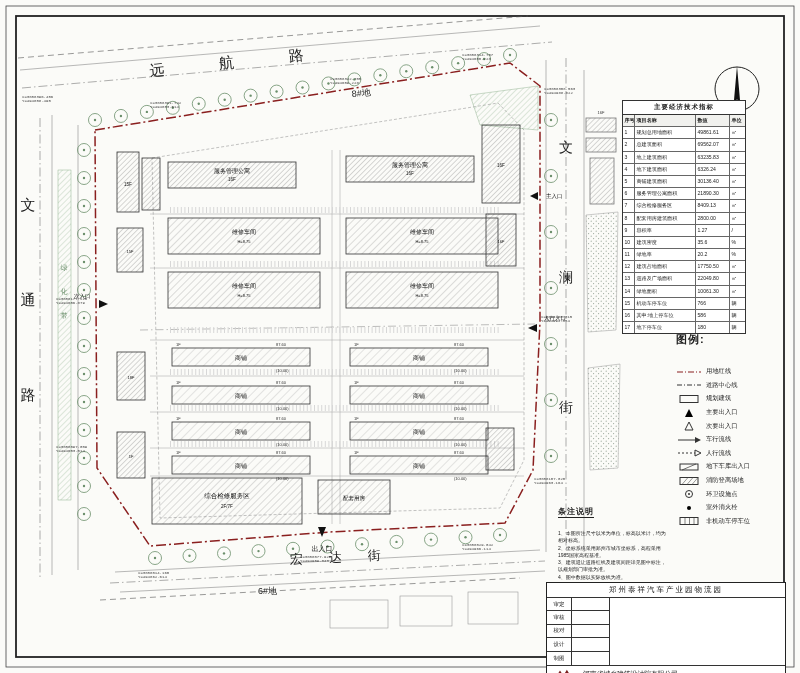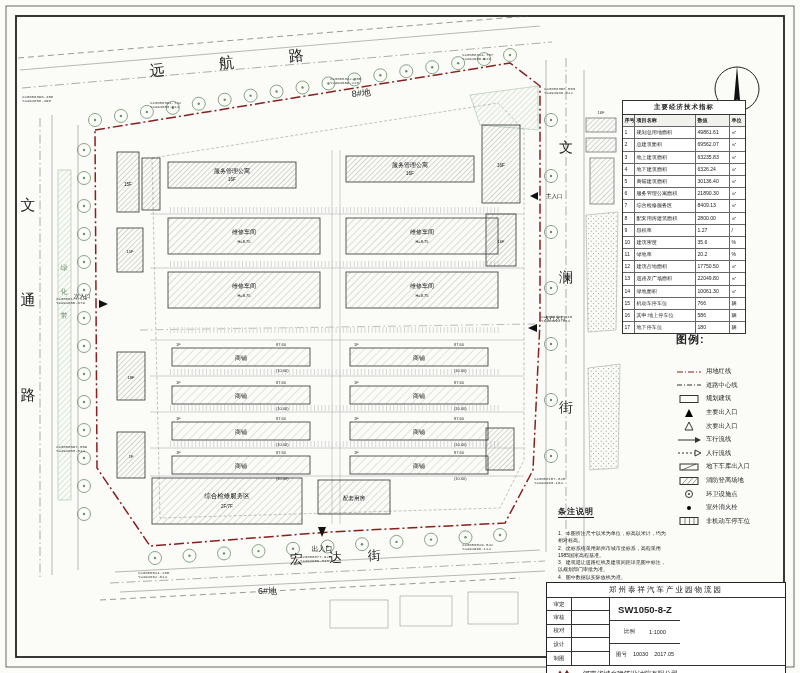--- a/index.html
+++ b/index.html
@@ -743,32 +743,20 @@
           </div>
           <div class="tb-field">
             <div class="fl">设计</div>
             <div class="fv"></div>
           </div>
           <div class="tb-field">
             <div class="fl">制图</div>
             <div class="fv"></div>
           </div>
         </div>
-      <div class="tb-right">
-        <div class="tb-no">SW1050-8-Z</div>
-        <div class="tb-kv">
-          <span>比例</span>
-          <span>1:1000</span>
-        </div>
-        <div class="tb-kv">
-          <span>图号</span>
-          <span>10030</span>
-          <span>2017.05</span>
-        </div>
-      </div>
     </div>
     <div class="tb-company">
       <svg viewBox="0 0 30 14">
         <path d="M2 12 L8 3 L12 9 L16 2 L22 12 Z" fill="#7a1f1f"></path>
       </svg>
       <span>河南省城乡建筑设计院有限公司</span>
     </div>
   </div>
 
 </div>

